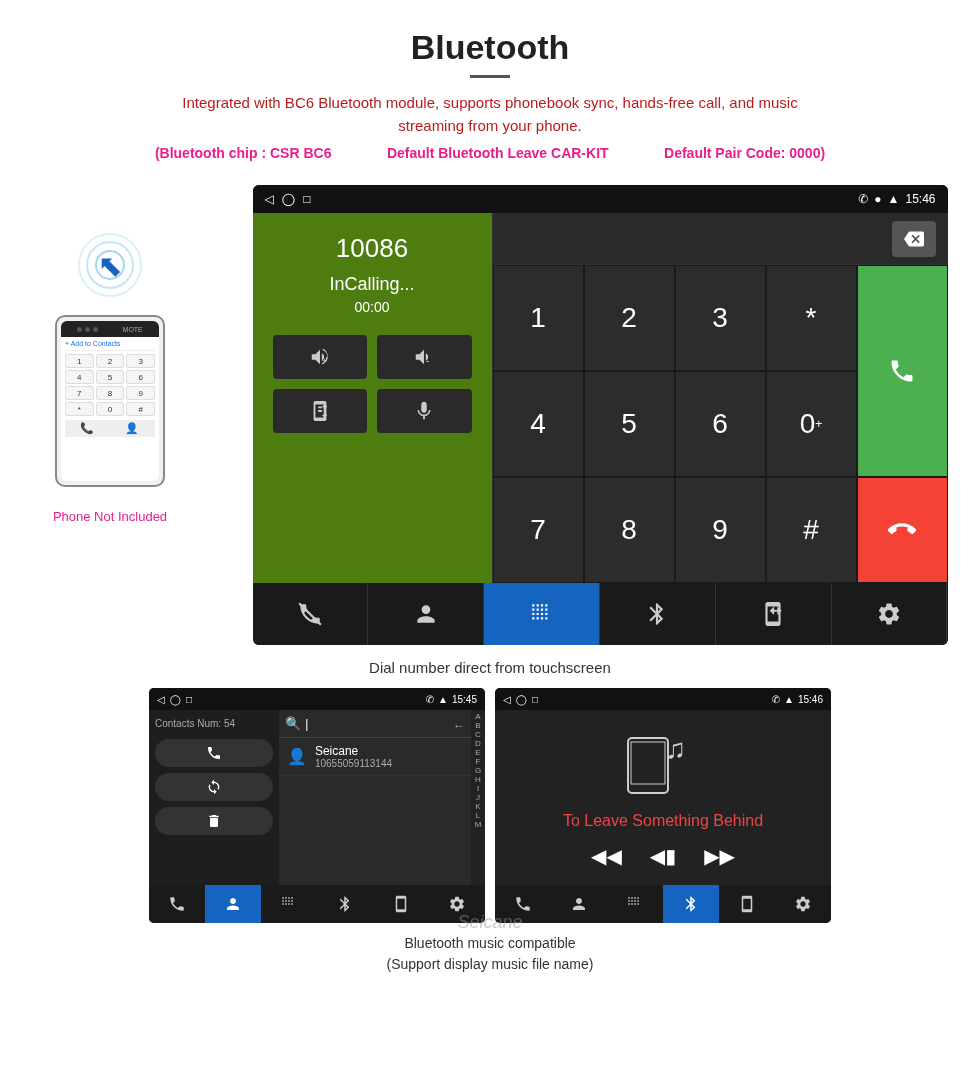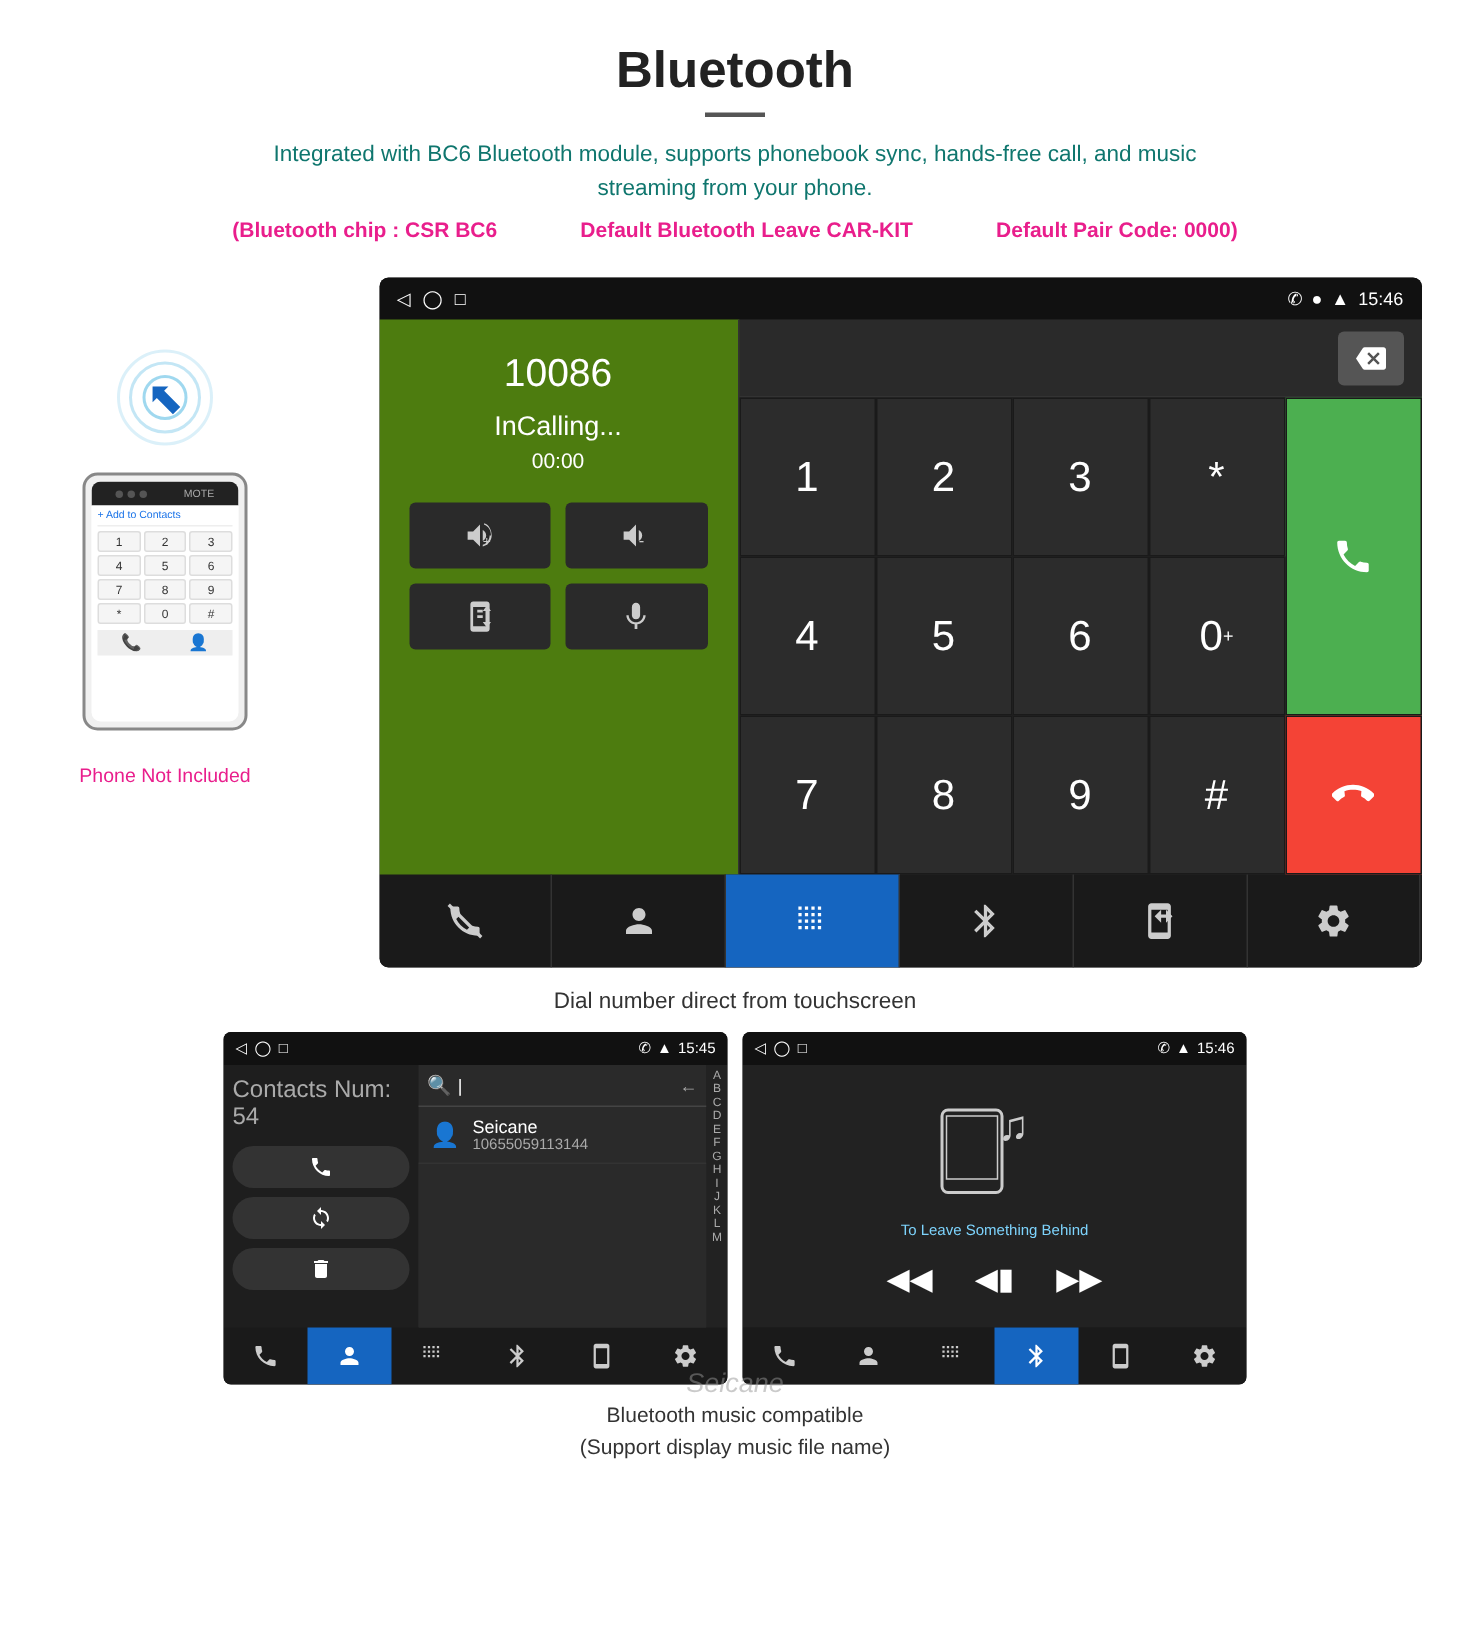--- a/index.html
+++ b/index.html
@@ -22,21 +22,21 @@
       color: #222;
     }
     .header-divider {
       width: 40px;
       height: 3px;
       background: #555;
       margin: 8px auto 14px;
     }
     .header-desc {
       font-size: 15px;
-      color: #0f766e;
+      color: #b91c1c;
       max-width: 680px;
       margin: 0 auto 8px;
       line-height: 1.5;
     }
     .header-specs {
       font-size: 14px;
       color: #e91e8c;
       margin-bottom: 14px;
     }
     .header-specs span { margin: 0 18px; font-weight: bold; }
@@ -224,21 +224,21 @@
     }
     .phonebook-left {
       width: 130px;
       background: #1e1e1e;
       padding: 8px 6px;
       display: flex;
       flex-direction: column;
       gap: 6px;
     }
     .contacts-label {
-      font-size: 16px;
+      font-size: 10px;
       color: #aaa;
       margin-bottom: 4px;
     }
     .pb-btn {
       background: #333;
       border: none;
       border-radius: 20px;
       height: 28px;
       display: flex;
       align-items: center;
@@ -309,22 +309,22 @@
       flex-direction: column;
       align-items: center;
       justify-content: center;
       padding: 10px;
     }
     .music-icon-area {
       margin-bottom: 10px;
       position: relative;
     }
     .music-song-name {
-      font-size: 10px;
-      color: #7dd3fc;
+      font-size: 16px;
+      color: #ef4444;
       margin-bottom: 14px;
       text-align: center;
     }
     .music-controls {
       display: flex;
       gap: 28px;
       align-items: center;
     }
     .music-ctrl-btn {
       background: transparent;

